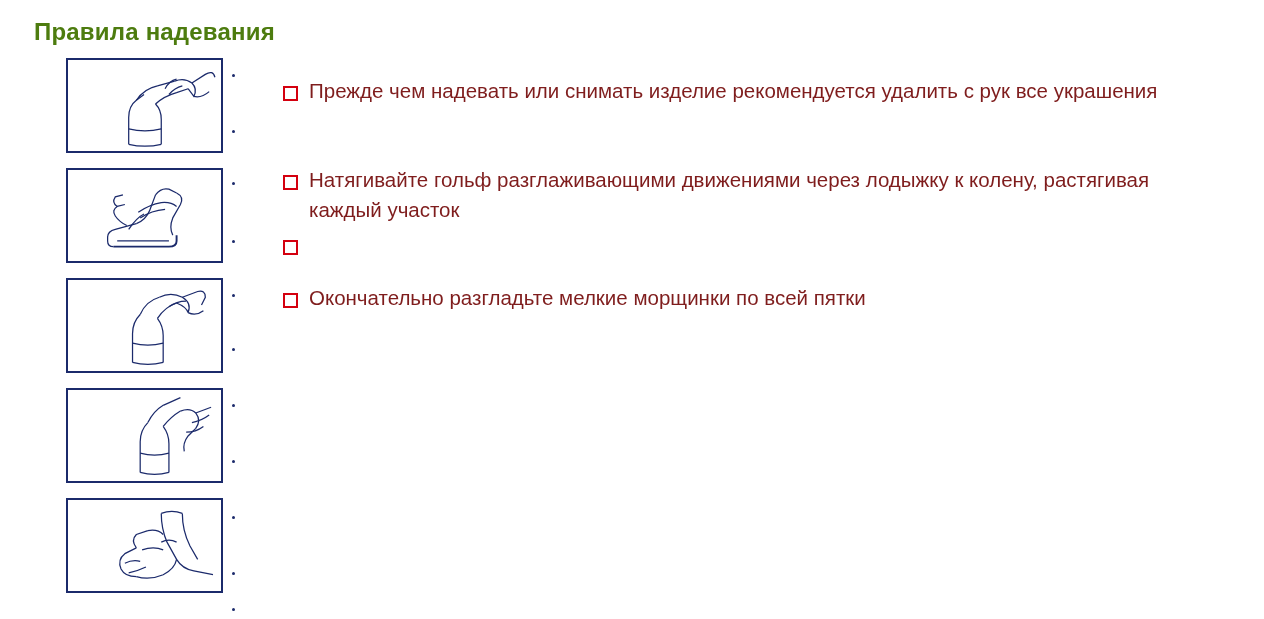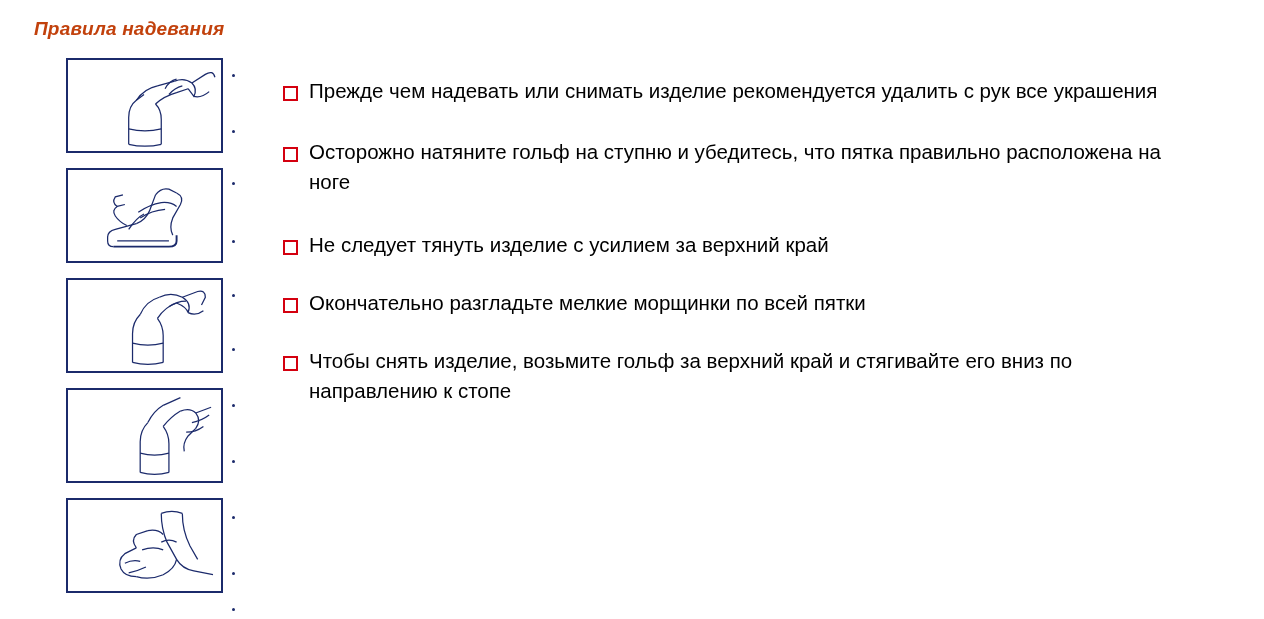--- a/index.html
+++ b/index.html
@@ -13,25 +13,24 @@
     background: #ffffff;
     font-family: "Liberation Sans", sans-serif;
     color: #000000;
     overflow: hidden;
     position: relative;
   }
   .page-title {
     position: absolute;
     left: 34px;
     top: 18px;
-    font-size: 19px;
+    font-size: 24px;
     font-weight: bold;
-    color: #c2410c;
+    color: #4d7c0f;
     letter-spacing: 0.2px;
-    font-style: italic;
   }
   .content {
     position: absolute;
     left: 0;
     top: 50px;
     width: 1264px;
     height: 569px;
   }
   
   .img-col {
@@ -82,21 +81,21 @@
     flex: 0 0 auto;
     width: 15px;
     height: 15px;
     border: 2px solid #d4000f;
     margin-right: 11px;
     margin-top: 10px;
   }
   .bullet-text {
     font-size: 20.5px;
     line-height: 30px;
-    color: #000000;
+    color: #7f1d1d;
     max-width: 880px;
   }
   .gap-sm { height: 5px; }
   .gap-md { height: 26px; }
   .gap-lg { height: 28px; }
 </style>
 </head>
 <body>
 
 <div class="page-title">Правила надевания</div>
@@ -206,40 +205,35 @@
     <div class="gap-md"></div>
 
     <div class="bullet-row">
       <span class="bullet-mark"></span>
       <span class="bullet-text">Прежде чем надевать или снимать изделие рекомендуется удалить с рук все украшения</span>
     </div>
     <div class="gap-sm"></div>
 
     <div class="gap-md"></div>
 
-    <div class="bullet-row">
-      <span class="bullet-mark"></span>
-      <span class="bullet-text">Осторожно натяните гольф на ступню и убедитесь, что пятка правильно расположена на ноге</span>
-    </div>
     <div class="gap-lg"></div>
 
+    <div class="bullet-row">
+      <span class="bullet-mark"></span>
+      <span class="bullet-text">Натягивайте гольф разглаживающими движениями через лодыжку к колену, растягивая каждый участок</span>
+    </div>
     <div class="gap-sm"></div>
 
     <div class="bullet-row">
       <span class="bullet-mark"></span>
-      <span class="bullet-text">Не следует тянуть изделие с усилием за верхний край</span>
     </div>
     <div class="gap-lg"></div>
 
     <div class="bullet-row">
       <span class="bullet-mark"></span>
       <span class="bullet-text">Окончательно разгладьте мелкие морщинки по всей пятки</span>
     </div>
     <div class="gap-lg"></div>
 
-    <div class="bullet-row">
-      <span class="bullet-mark"></span>
-      <span class="bullet-text">Чтобы снять изделие, возьмите гольф за верхний край и стягивайте его вниз по направлению к стопе</span>
-    </div>
 
   </div>
 
 </div>
 
 </body></html>

